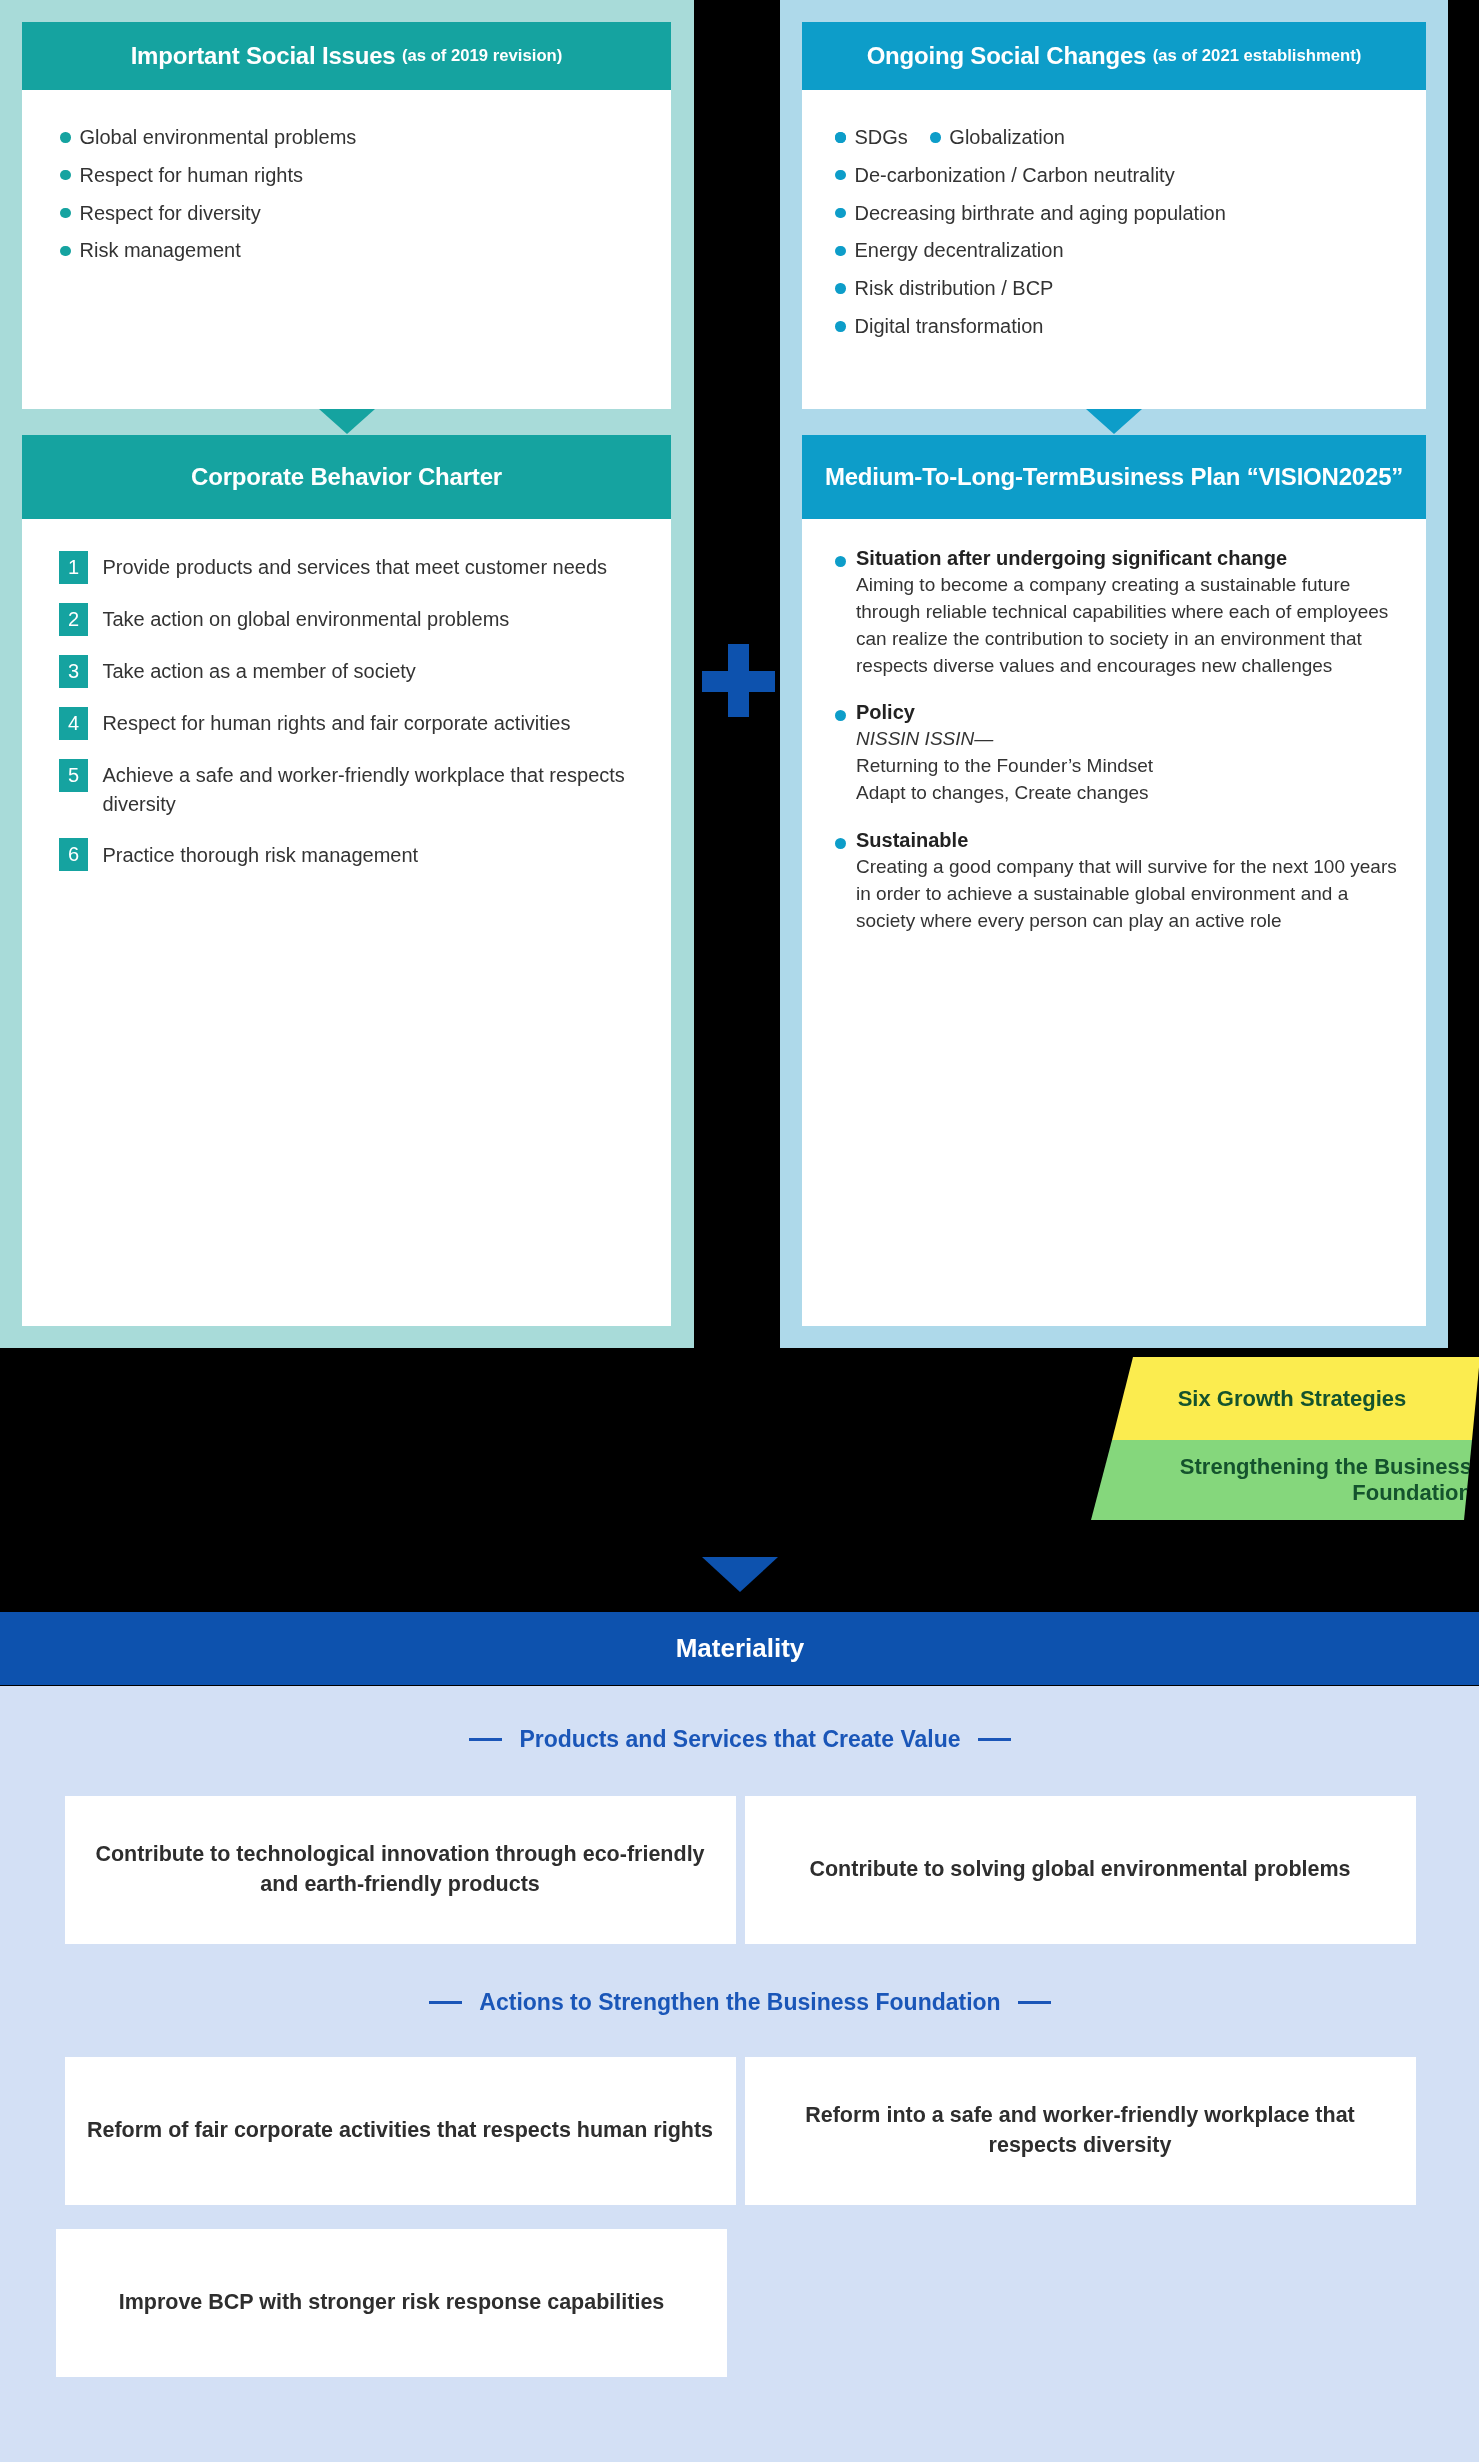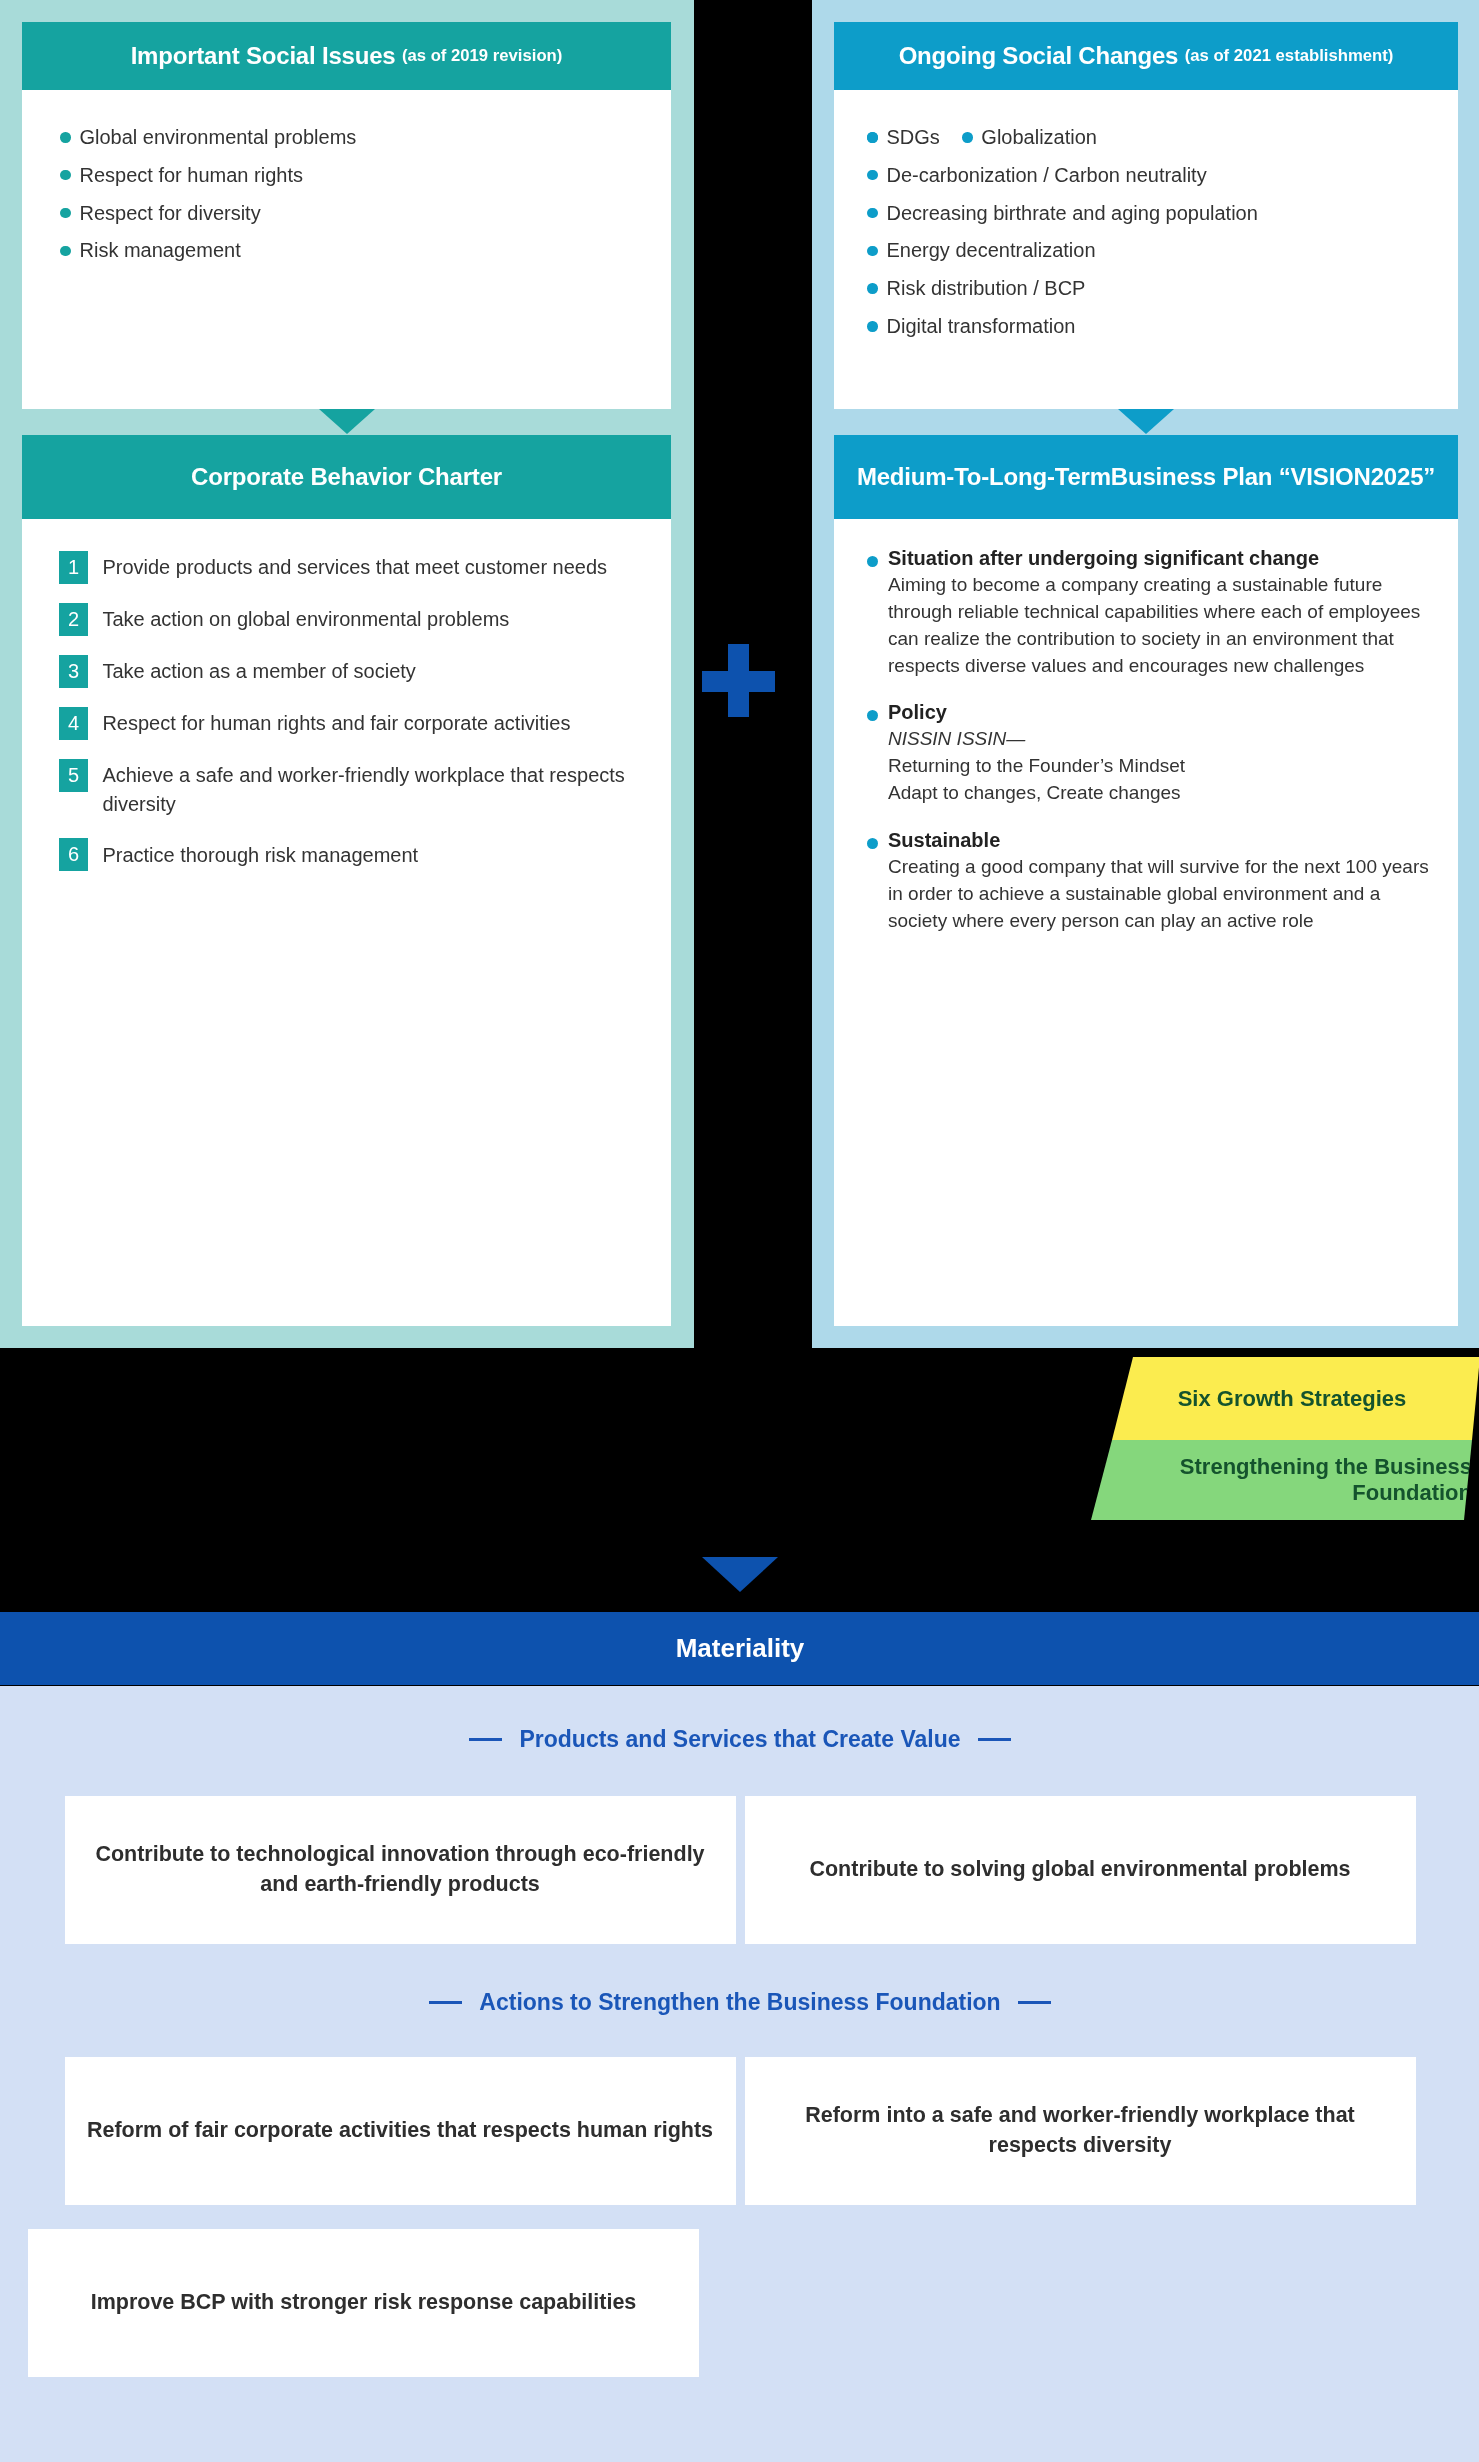--- a/index.html
+++ b/index.html
@@ -11,21 +11,21 @@
   }
   .stage { position:absolute; inset:0; background:#000; }
 
   
   .col-left {
     position:absolute; left:0; top:0; width:694px; height:1348px;
     background:#a8dbd9;
     padding:22px 22px 22px 22px;
   }
   .col-right {
-    position:absolute; left:812px; top:0; width:668px; height:1348px;
+    position:absolute; left:780px; top:0; width:668px; height:1348px;
     background:#aed9ea;
     padding:22px 22px 22px 28px;
   }
 
   .panel { background:#ffffff; position:relative; }
 
   .panel-head {
     color:#fff; text-align:center;
     font-weight:bold;
     display:flex; align-items:center; justify-content:center;
@@ -282,20 +282,20 @@
       <span class="rule"></span>
       <span>Actions to Strengthen the Business Foundation</span>
       <span class="rule"></span>
     </div>
 
     <div class="card-row" style="margin-top:41px;">
       <div class="card w-a">Reform of fair corporate activities that respects human rights</div>
       <div class="card w-a">Reform into a safe and worker-friendly workplace that respects diversity</div>
     </div>
 
-    <div class="card-row" style="margin-top:24px;justify-content:flex-start;padding-left:28px;">
+    <div class="card-row" style="margin-top:24px;justify-content:flex-start;padding-left:56px;">
       <div class="card w-a">Improve BCP with stronger risk response capabilities</div>
     </div>
 
   </div>
 
 </div>
 
 
 </body></html>

